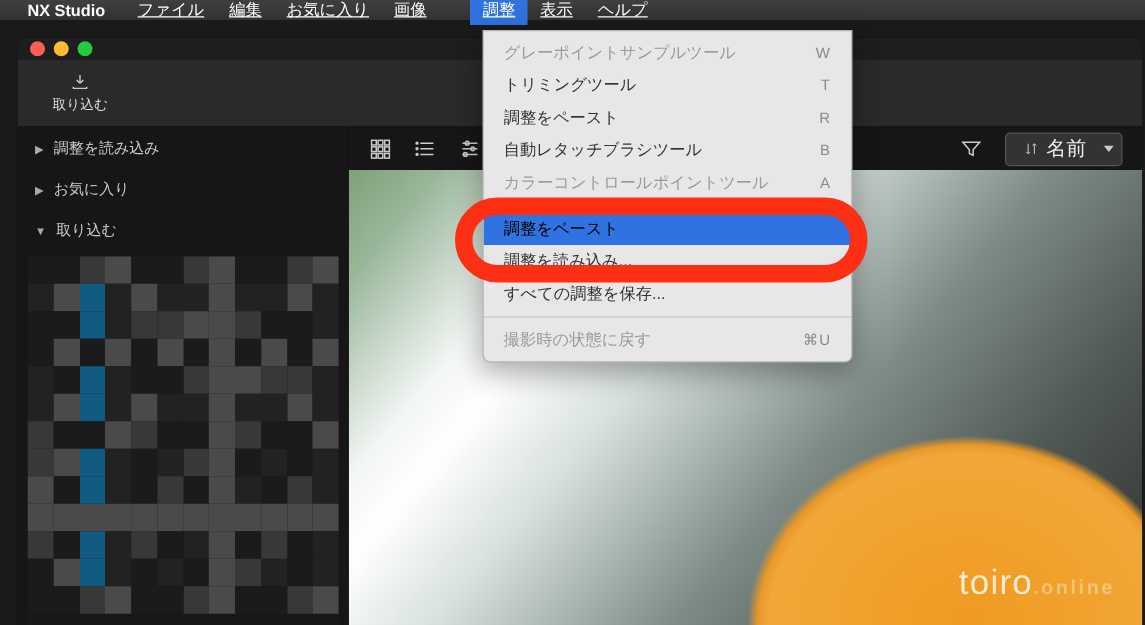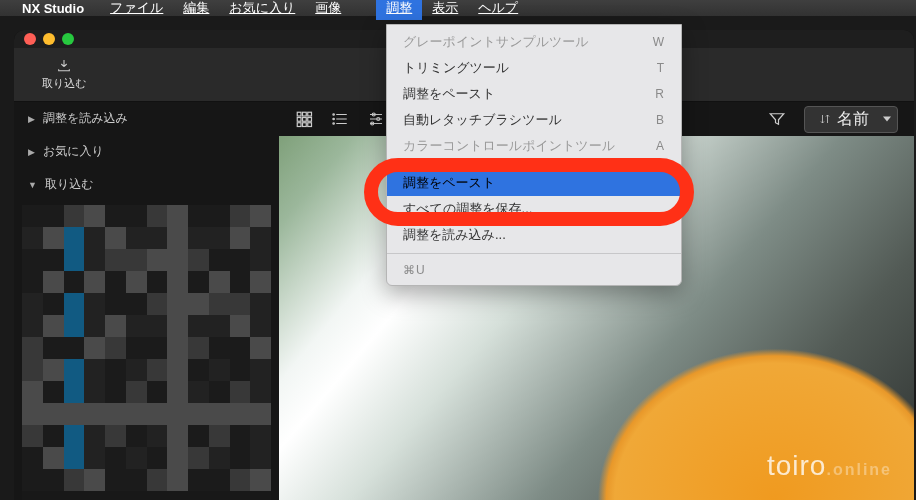--- a/index.html
+++ b/index.html
@@ -102,29 +102,30 @@
   <div class="row disabled">
       <span>カラーコントロールポイントツール</span>
       <span class="sc">A</span>
     </div>
   <div class="sep"></div>
   <div class="row sel">
       <span>調整をペースト</span>
       <span class="sc"></span>
     </div>
   <div class="row">
+      <span>調整を読み込み...</span>
+      <span class="sc"></span>
+    </div>
+  <div class="row">
       <span>すべての調整を保存...</span>
       <span class="sc"></span>
     </div>
-  <div class="row">
-      <span>調整を読み込み...</span>
-      <span class="sc"></span>
-    </div>
   <div class="sep"></div>
   <div class="row disabled">
+      <span>撮影時の状態に戻す</span>
       <span class="sc">⌘U</span>
     </div>
 </div>
 
 <div class="highlight-oval"></div>
 
 <div class="window">
   <div class="titlebar">
     <div class="traffic tr-close"></div>
     <div class="traffic tr-min"></div>

